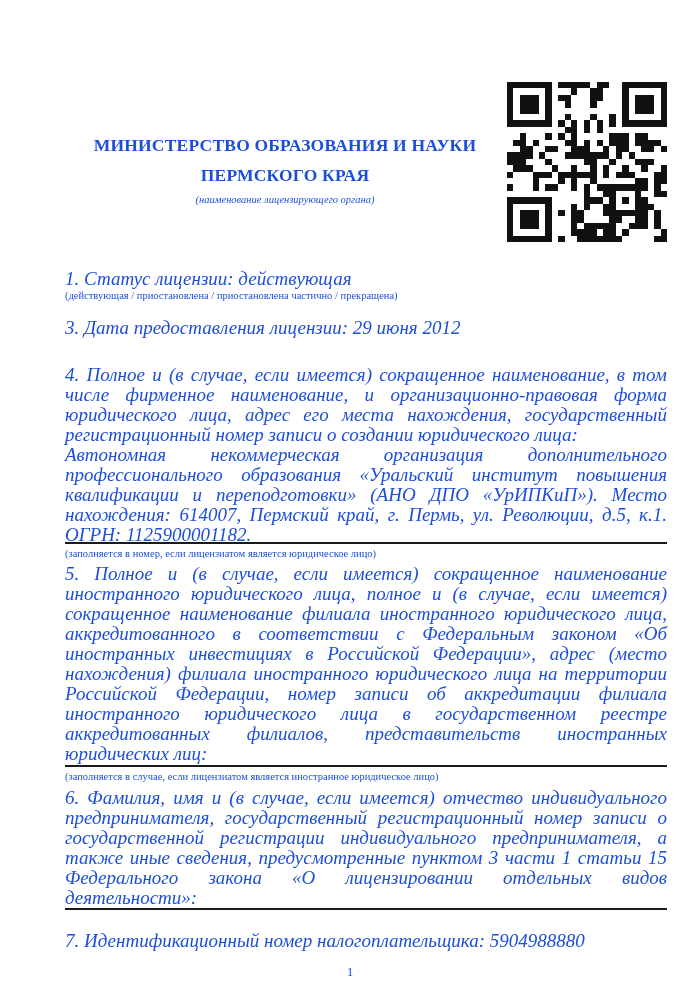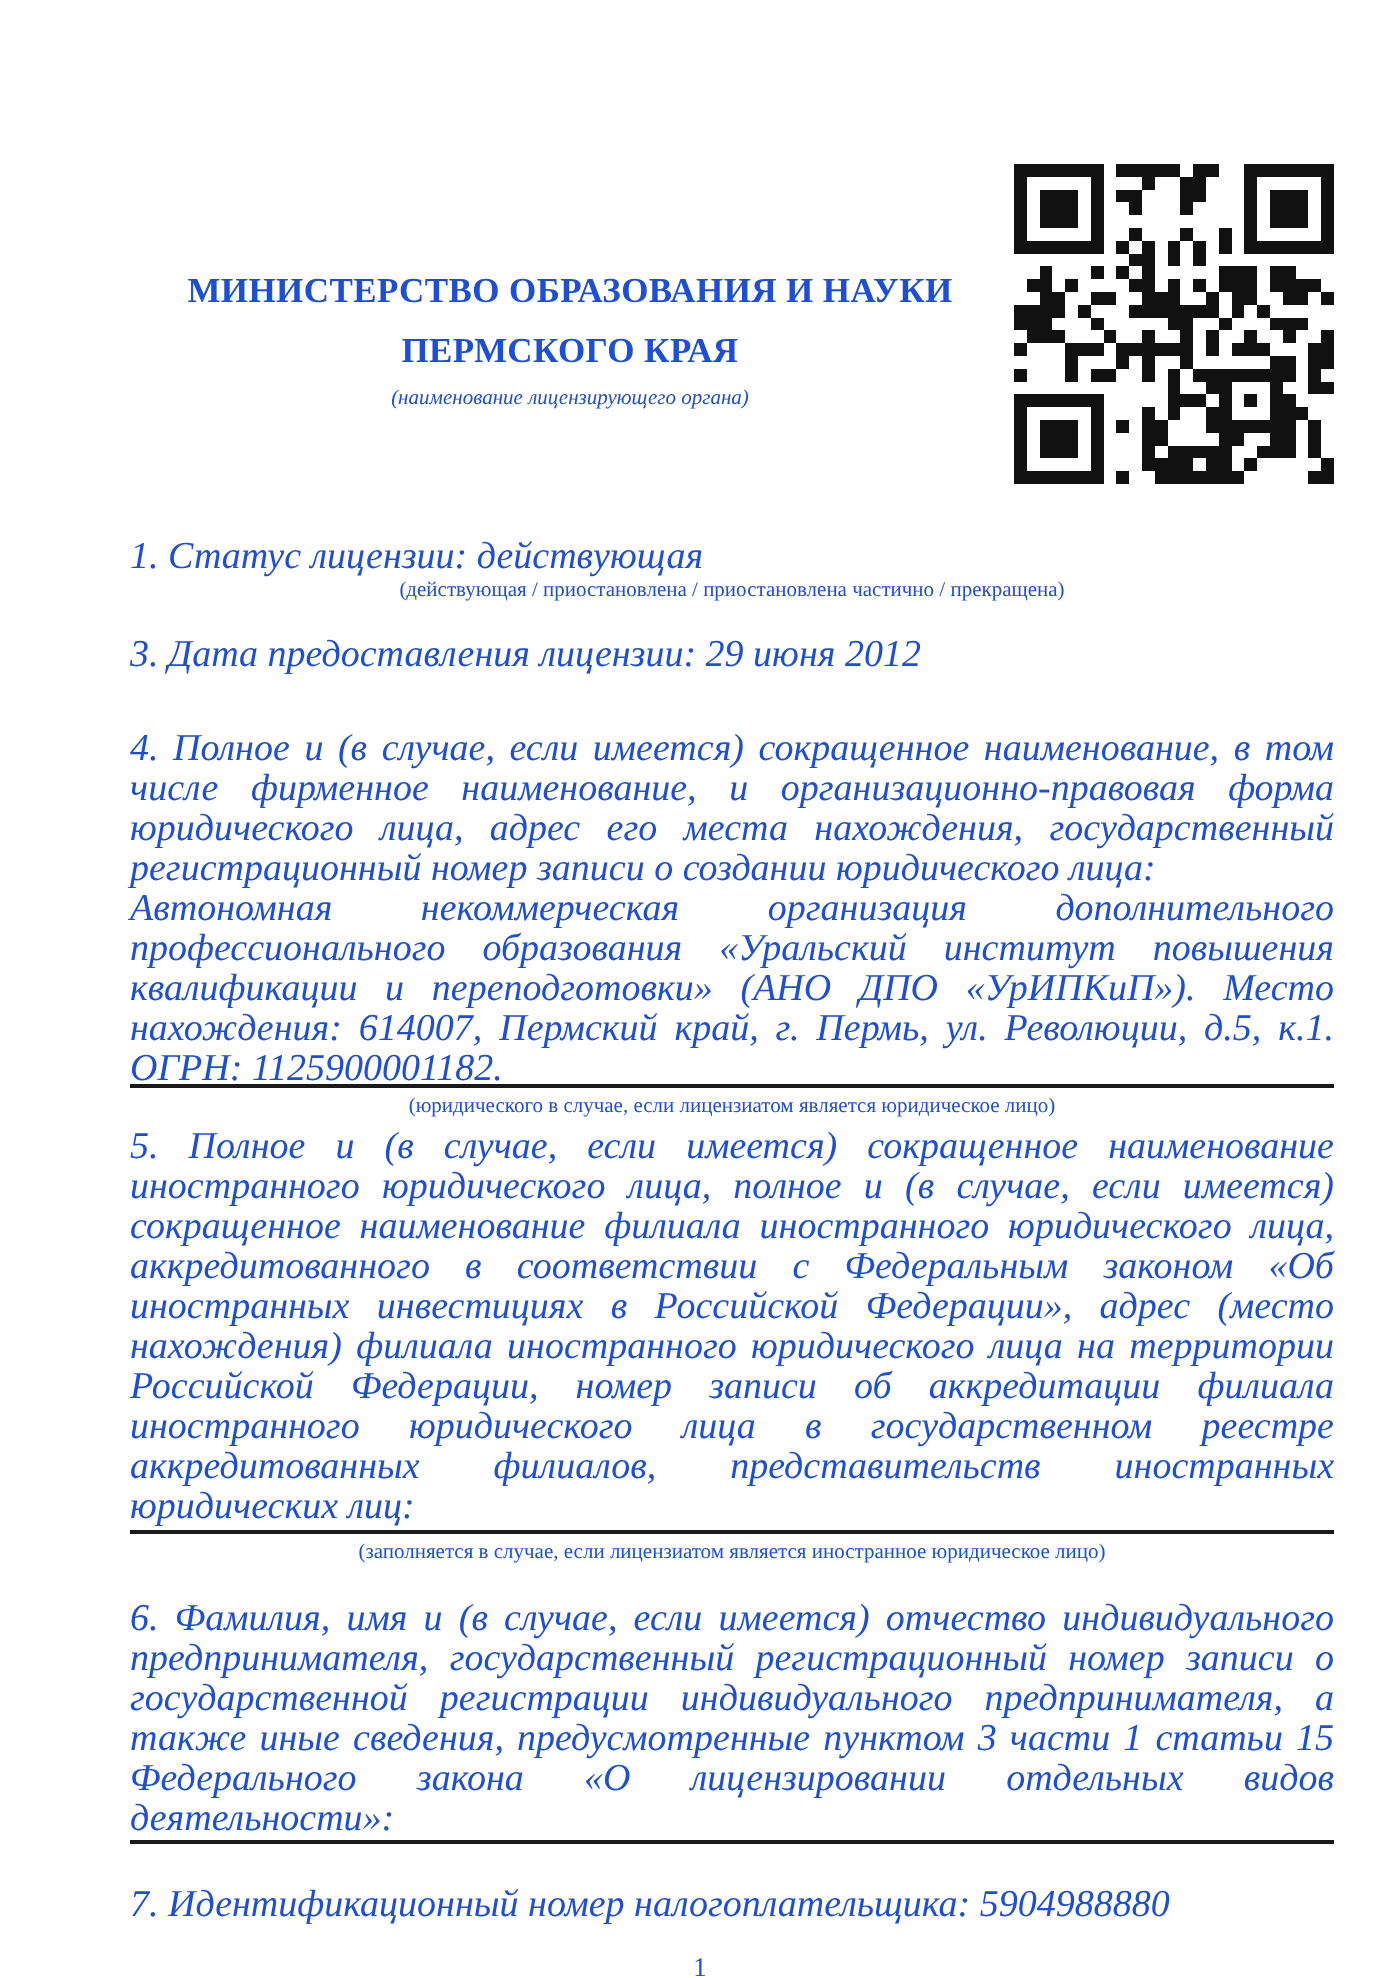--- a/index.html
+++ b/index.html
@@ -10,31 +10,31 @@
   }
   .top-row{display:flex;align-items:flex-start;}
   .ministry{width:440px;padding-top:48px;text-align:center;}
   .ministry-name{font-weight:bold;font-size:17.5px;line-height:30px;letter-spacing:.2px;}
   .ministry-caption{font-size:10.5px;line-height:15px;margin-top:2px;font-style:italic;}
   .qr{width:160px;height:160px;margin-left:auto;flex:0 0 auto;}
   .doc-title{margin-top:60px;text-align:center;font-size:13.4px;line-height:21px;}
   .bt{font-size:19px;line-height:20px;font-style:italic;}
   .just{text-align:justify;}
   .item-1{margin-top:27px;}
-  .cap{font-size:10.5px;line-height:14px;text-align:center;}
+  .cap{font-size:10.5px;line-height:14px;text-align:left;}
   .item-2{margin-top:16px;}
   .item-3{margin-top:15px;}
   .para-4{margin-top:27px;}
   .rule{height:0;border-top:2px solid #1a1a1a;}
   .rule-4{margin-top:-3px;}
   .cap-4{margin-top:3px;}
   .para-5{margin-top:3px;}
   .rule-5{margin-top:1px;}
   .cap-5{margin-top:3px;}
-  .para-6{margin-top:16px;}
+  .para-6{margin-top:4px;}
   .rule-6{margin-top:0;}
   .cap-6{margin-top:3px;}
   .item-7{margin-top:21px;}
   .footer{margin:11px -33px 0 -65px;text-align:center;font-size:13.4px;line-height:20px;}
 </style>
 </head>
 <body>
 
 <div class="page">
 
@@ -356,21 +356,21 @@
   <div class="cap">(действующая / приостановлена / приостановлена частично / прекращена)</div>
 
 
   <div class="bt item-3">3. Дата предоставления лицензии: 29 июня 2012</div>
 
   <div class="bt just para-4">
     <span>4. Полное и (в случае, если имеется) сокращенное наименование, в том числе фирменное наименование, и организационно-правовая форма юридического лица, адрес его места нахождения, государственный регистрационный номер записи о создании юридического лица:</span><br>
     <span>Автономная некоммерческая организация дополнительного профессионального образования «Уральский институт повышения квалификации и переподготовки» (АНО ДПО «УрИПКиП»). Место нахождения: 614007, Пермский край, г. Пермь, ул. Революции, д.5, к.1. ОГРН: 1125900001182.</span>
   </div>
   <div class="rule rule-4"></div>
-  <div class="cap cap-4">(юридического в случае, если лицензиатом является юридическое лицо)</div>
+  <div class="cap cap-4">(заполняется в номер, если лицензиатом является юридическое лицо)</div>
 
   <div class="bt just para-5">5. Полное и (в случае, если имеется) сокращенное наименование иностранного юридического лица, полное и (в случае, если имеется) сокращенное наименование филиала иностранного юридического лица, аккредитованного в соответствии с Федеральным законом «Об иностранных инвестициях в Российской Федерации», адрес (место нахождения) филиала иностранного юридического лица на территории Российской Федерации, номер записи об аккредитации филиала иностранного юридического лица в государственном реестре аккредитованных филиалов, представительств иностранных юридических лиц:</div>
   <div class="rule rule-5"></div>
   <div class="cap cap-5">(заполняется в случае, если лицензиатом является иностранное юридическое лицо)</div>
 
   <div class="bt just para-6">6. Фамилия, имя и (в случае, если имеется) отчество индивидуального предпринимателя, государственный регистрационный номер записи о государственной регистрации индивидуального предпринимателя, а также иные сведения, предусмотренные пунктом 3 части 1 статьи 15 Федерального закона «О лицензировании отдельных видов деятельности»:</div>
   <div class="rule rule-6"></div>
 
   <div class="bt item-7">7. Идентификационный номер налогоплательщика: 5904988880</div>
 

